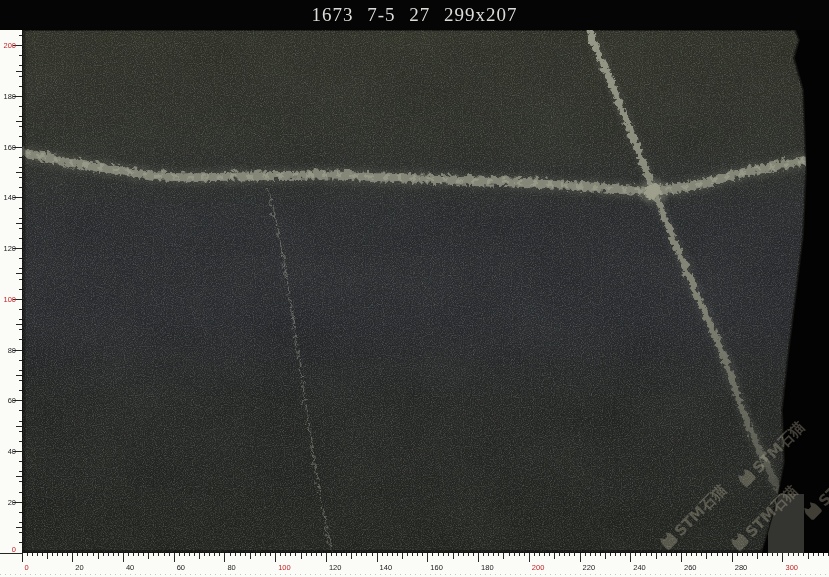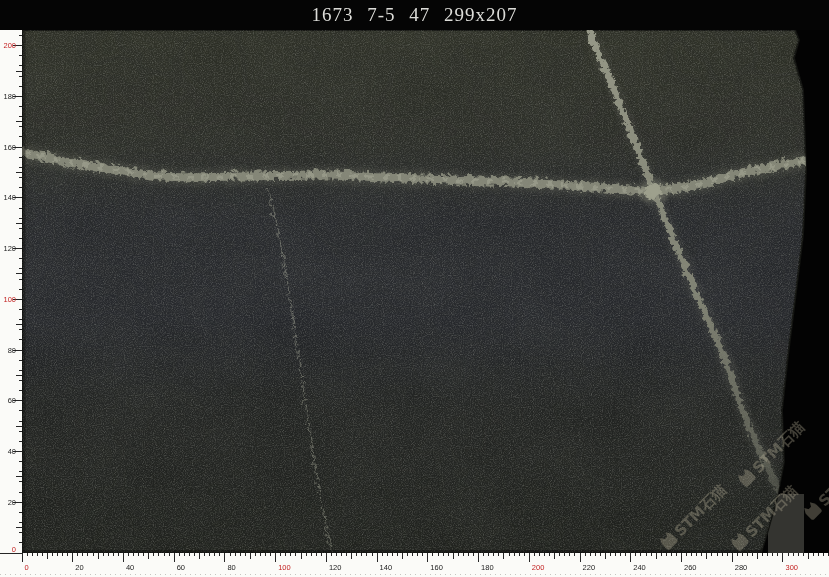--- a/index.html
+++ b/index.html
@@ -15,21 +15,21 @@
   #hruler{left:0;top:553px;width:829px;height:24px;}
   .ruler svg{display:block;}
   text{user-select:none;}
 </style>
 </head>
 <body>
 
 <div class="stage">
 
   <div class="titlebar">
-    <span>1673 7-5 47 299x207</span>
+    <span>1673 7-5 27 299x207</span>
   </div>
 
   <svg id="slab-svg" width="829" height="523" viewBox="0 30 829 523">
     <defs>
       <linearGradient id="slabGrad" x1="0" y1="30" x2="0" y2="553" gradientUnits="userSpaceOnUse">
         <stop offset="0" stop-color="#2c2e25"></stop>
         <stop offset="0.22" stop-color="#292b26"></stop>
         <stop offset="0.36" stop-color="#26282b"></stop>
         <stop offset="0.55" stop-color="#24262a"></stop>
         <stop offset="0.72" stop-color="#212321"></stop>

